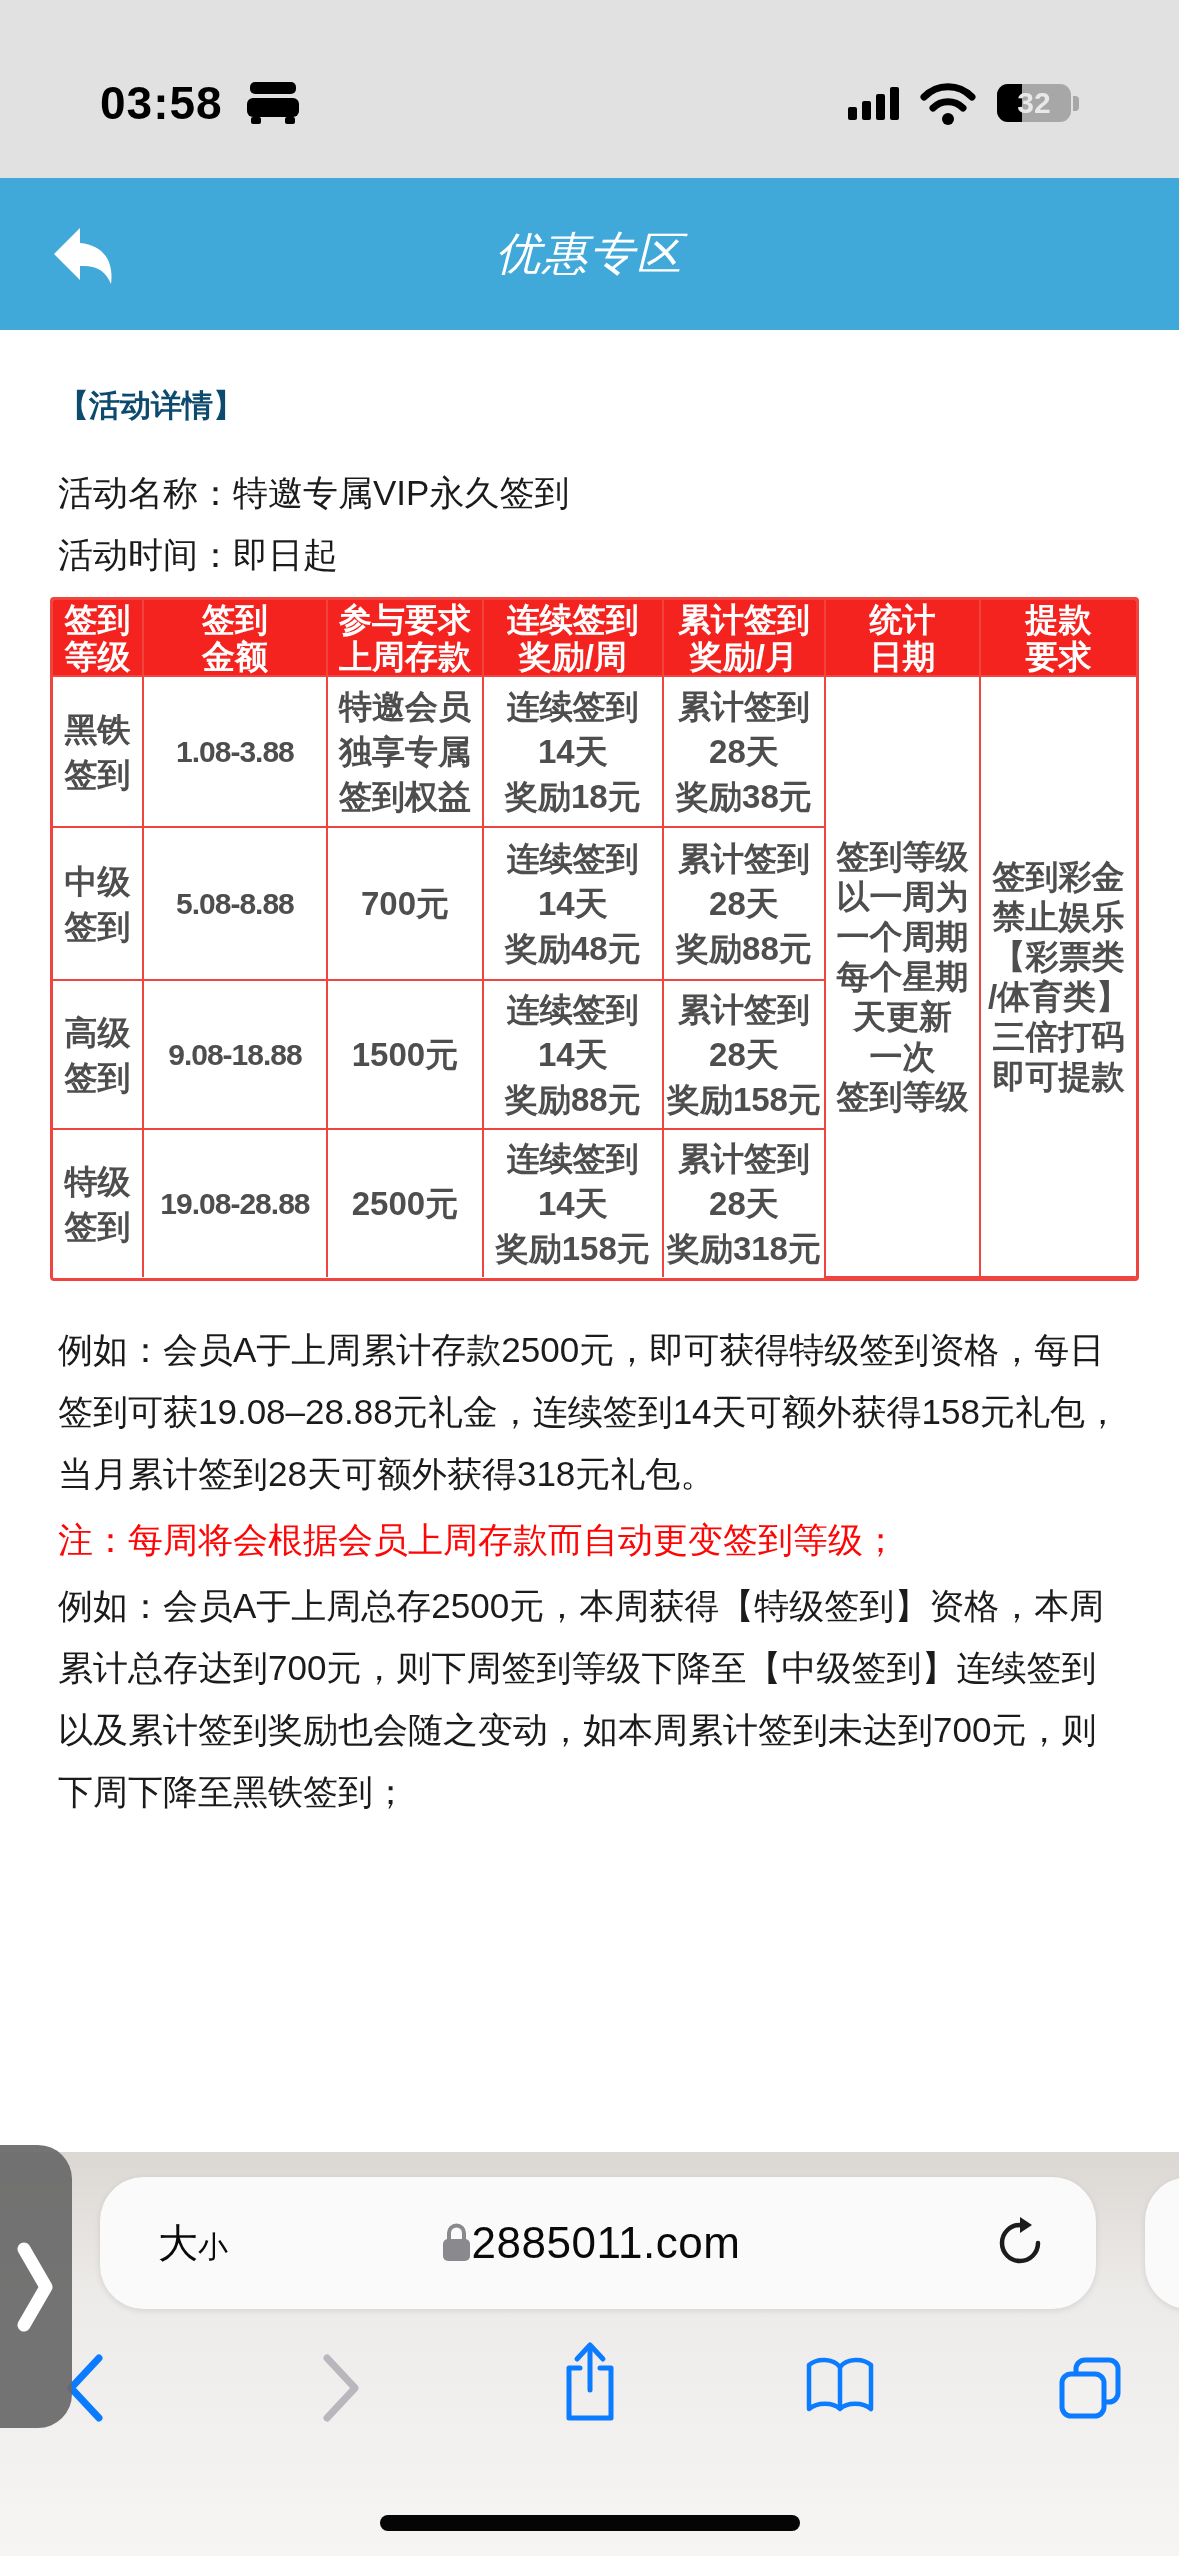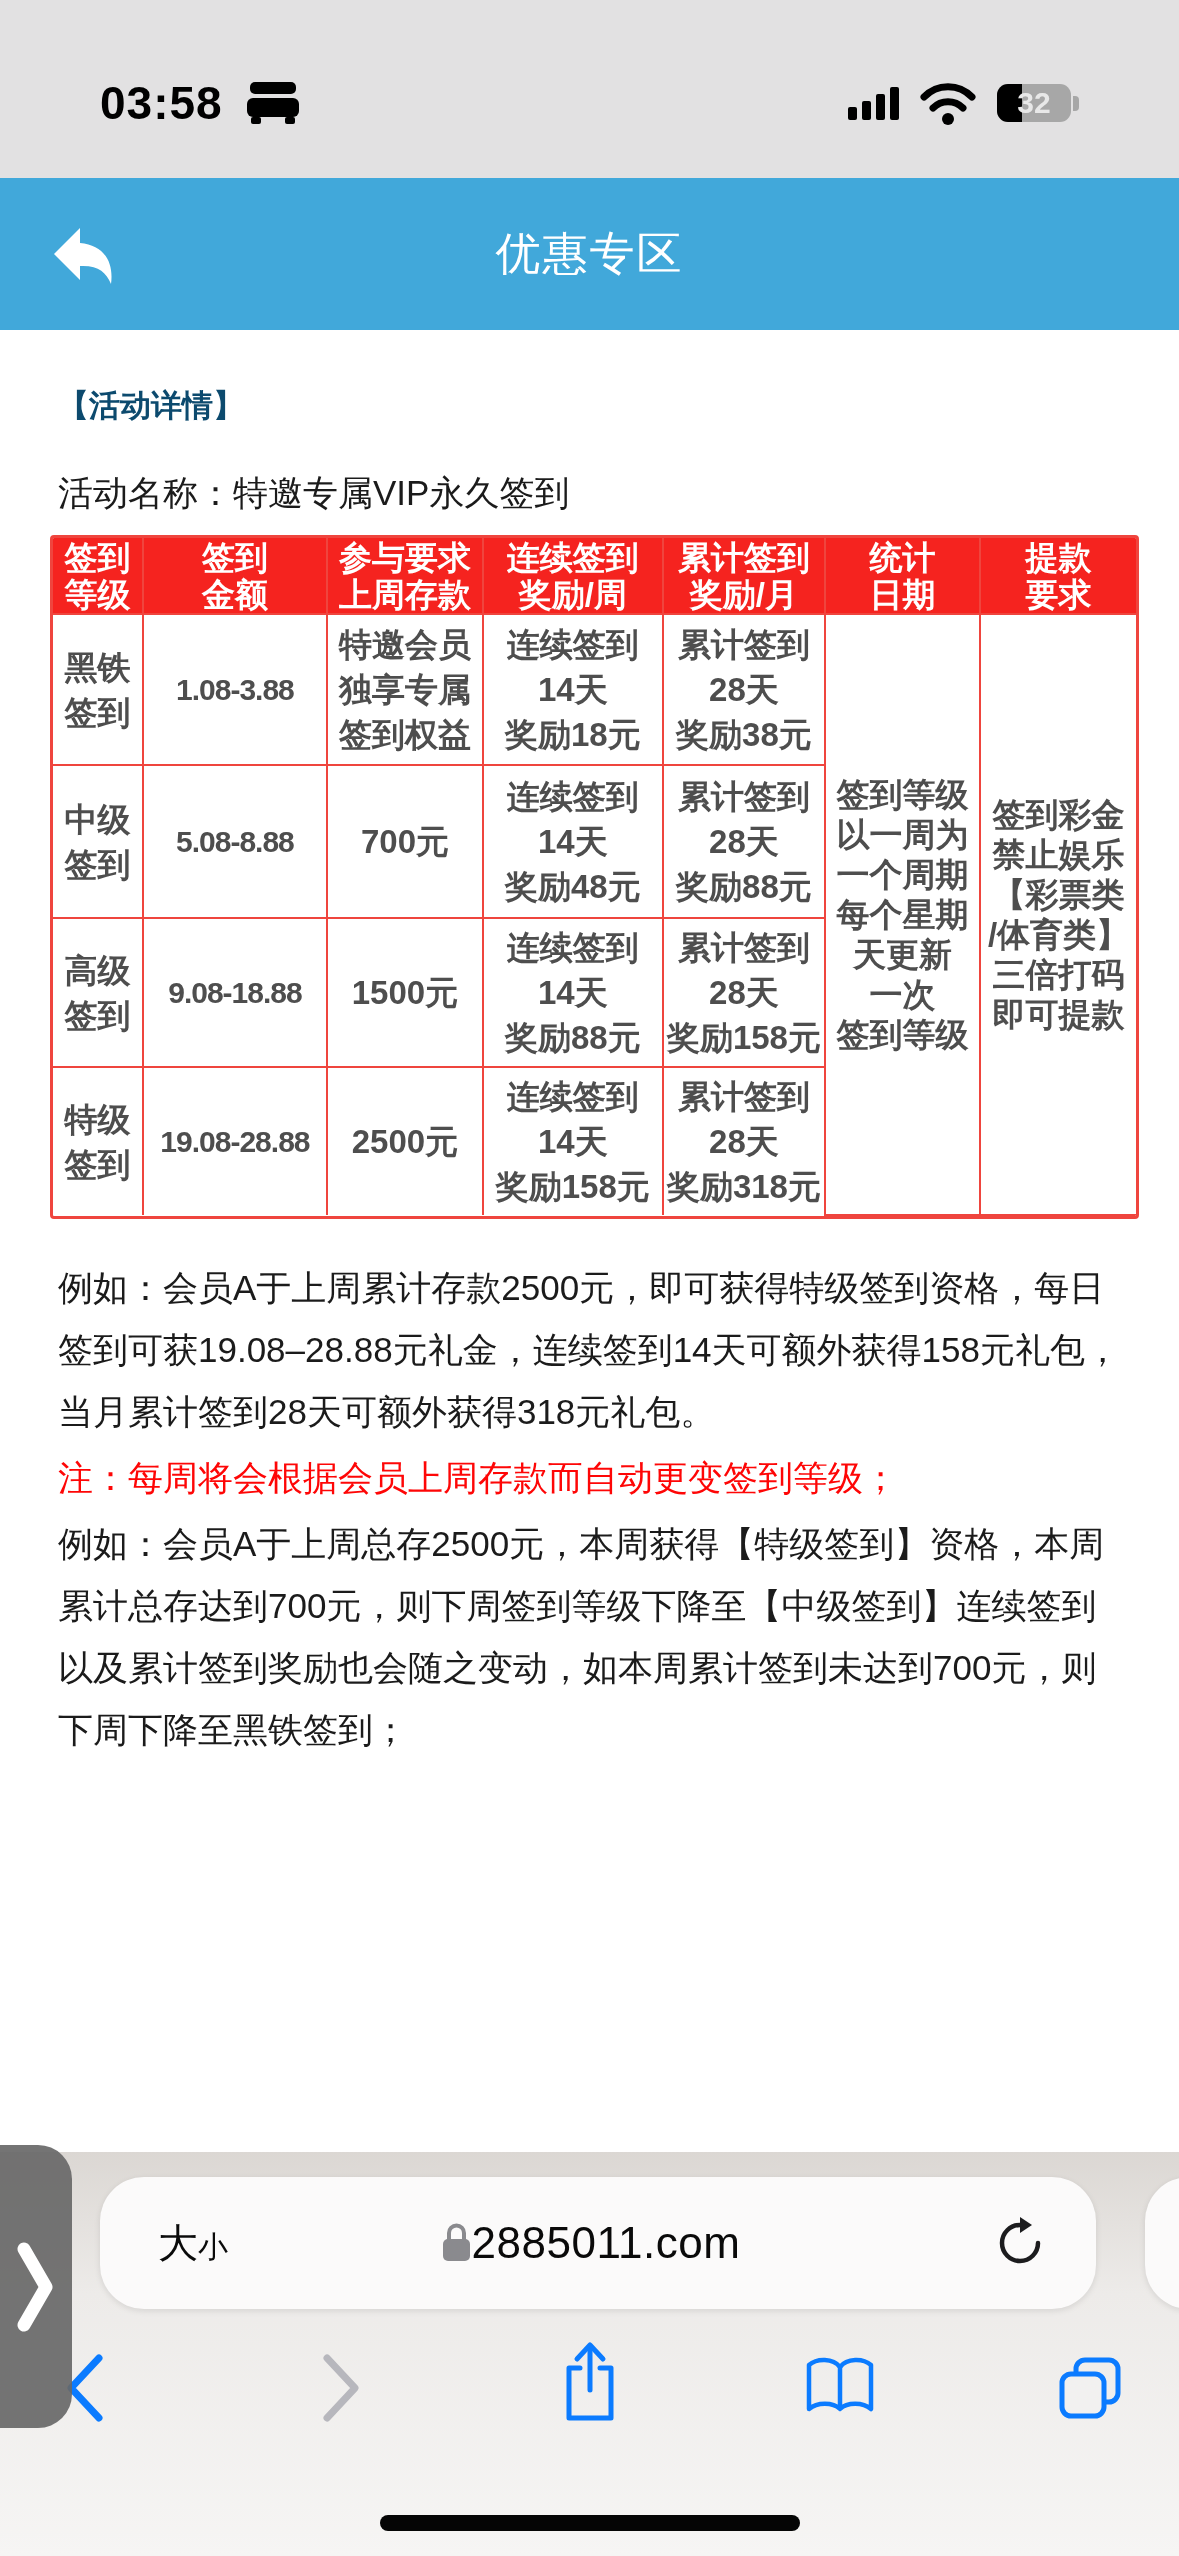--- a/index.html
+++ b/index.html
@@ -24,21 +24,21 @@
   .battery-fill{position:absolute;left:0;top:0;bottom:0;width:34%;background:#000;}
   .battery-body span{position:absolute;inset:0;display:flex;align-items:center;justify-content:center;
     color:#e8e8e8;font-size:30px;font-weight:bold;}
   .battery-nub{width:6px;height:15px;background:#a7a7a7;border-radius:0 4px 4px 0;margin-left:2px;}
   
   .app-header{
     position:absolute;top:178px;left:0;width:100%;height:152px;background:#41a8da;
     display:flex;align-items:center;justify-content:center;
   }
   .back-btn{position:absolute;left:46px;top:50%;transform:translateY(-50%);width:72px;height:64px;cursor:pointer;}
-  .app-title{color:#fff;font-size:45px;font-weight:400;letter-spacing:2px;}
+  .app-title{color:#fff;font-size:45px;font-weight:400;letter-spacing:2px;font-style:italic;}
   
   .content{position:absolute;top:330px;left:0;width:100%;box-sizing:border-box;padding:0 58px;color:#1b1b1b;}
   .section-title{margin:50px 0 30px 0;font-size:31px;line-height:52px;font-weight:bold;color:#0c4a6e;}
   .content p{margin:0;font-size:35px;line-height:62px;font-weight:500;}
   .content p.note{color:#fe0606;}
   .content p.gap{margin-top:4px;}
   
   .table-wrap{margin:11px -18px 38px -8px;border:3px solid #ef453e;border-radius:4px;overflow:hidden;}
   table.promo{width:100%;border-collapse:collapse;table-layout:fixed;}
   .promo th,.promo td{
@@ -131,20 +131,21 @@
       <svg width="72" height="64" viewBox="0 0 72 64">
         <path d="M34 6 L8 32 L34 58 L34 44 C52 43 60 50 65 62 C68 40 58 23 34 21 Z" fill="#fff"></path>
       </svg>
     </span>
     <span class="app-title">优惠专区</span>
   </div>
 
   <div class="content">
     <div class="section-title">【活动详情】</div>
     <p>活动名称：特邀专属VIP永久签到</p>
+    <p>活动时间：即日起</p>
 
     <div class="table-wrap">
       <table class="promo">
         <colgroup>
           <col style="width:8.3%">
             <col style="width:17.0%">
             <col style="width:14.4%">
           <col style="width:16.6%">
             <col style="width:15.0%">
             <col style="width:14.3%">

